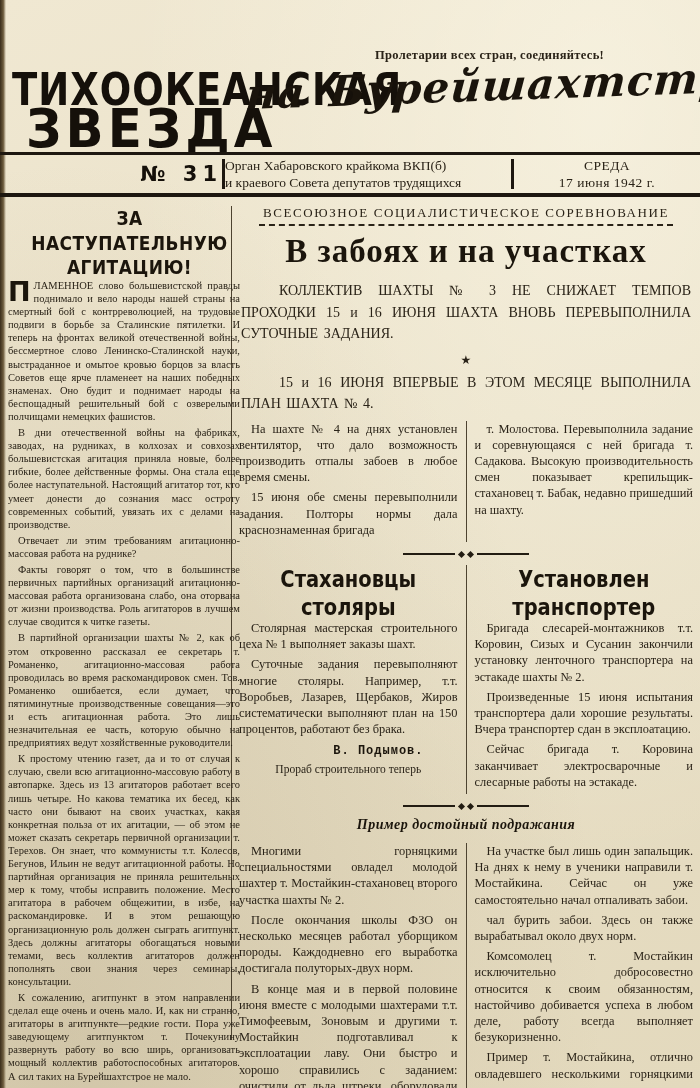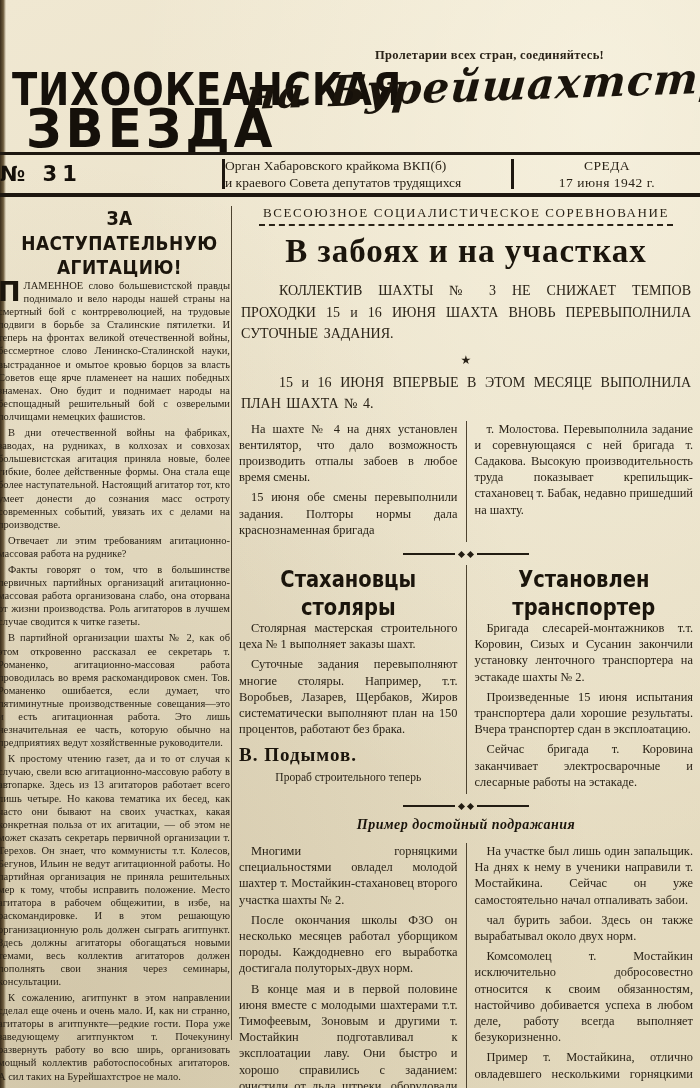--- a/index.html
+++ b/index.html
@@ -18,28 +18,28 @@
   .slogan{position:absolute;top:48px;right:96px;font-size:12.5px;font-weight:bold;letter-spacing:.3px;}
   .m1{position:absolute;left:12px;top:64px;font-family:"DejaVu Sans",sans-serif;font-weight:bold;
       font-size:37px;letter-spacing:1px;color:#15100a;transform:scaleY(1.2);transform-origin:top left;white-space:nowrap;}
   .m2{position:absolute;left:26px;top:97px;font-family:"DejaVu Sans",sans-serif;font-weight:bold;
       font-size:50px;letter-spacing:4px;color:#15100a;transform:scaleY(1.08);transform-origin:top left;white-space:nowrap;}
   .mscript{position:absolute;left:246px;top:70px;font-family:"DejaVu Serif",serif;font-style:italic;font-weight:bold;
       font-size:42px;letter-spacing:1px;word-spacing:8px;color:#1a140c;transform:rotate(-2deg) skewX(-6deg);
       transform-origin:left center;white-space:nowrap;}
   .infobar{position:absolute;left:0;top:152px;width:700px;height:45px;box-sizing:border-box;
       border-top:3px solid #1d1710;border-bottom:4px solid #1d1710;display:flex;align-items:center;}
-  .infobar .c1{width:222px;text-align:left;font-family:"DejaVu Sans",sans-serif;font-weight:bold;
+  .infobar .c1{width:222px;text-align:right;font-family:"DejaVu Sans",sans-serif;font-weight:bold;
       font-size:21px;letter-spacing:5px;color:#15100a;}
   .vbar{width:3px;height:30px;background:#1d1710;}
   .infobar .c2{flex:1;text-align:left;font-size:13.5px;line-height:17px;}
   .infobar .c3{width:186px;text-align:center;font-size:13.5px;line-height:17px;letter-spacing:.5px;}
   
   .leftrule{position:absolute;left:231px;top:206px;width:1px;height:834px;background:#4d4330;}
-  .editorial{position:absolute;left:4px;top:205px;width:229px;}
+  .editorial{position:absolute;left:14px;top:205px;width:229px;}
   .editorial h2{font-family:"DejaVu Sans",sans-serif;font-weight:bold;font-size:17px;line-height:21px;
       text-align:center;margin:2px 6px 9px 8px;letter-spacing:.5px;color:#1b150c;
       transform:scaleY(1.15);transform-origin:center top;}
   .ed-text{margin-left:-6px;padding-right:3px;font-size:10.5px;line-height:13.1px;text-align:justify;}
   .ed-text p{margin:0 0 3px;text-indent:10px;}
   .ed-text p.first{text-indent:0;}
   .dropcap{float:left;font-family:"DejaVu Sans",sans-serif;font-weight:bold;font-size:27px;
       line-height:23px;padding:1px 3px 0 0;color:#1b150c;}
   
   .main{position:absolute;left:239px;top:203px;width:454px;}
@@ -50,22 +50,22 @@
   .star{text-align:center;font-size:12px;margin:8px 0 4px;}
   .two-col{display:flex;align-items:stretch;margin-top:6px;}
   .col{flex:1;min-width:0;}
   .crule{width:1px;background:#4d4330;margin:0 8px;}
   .col p{margin:0 0 4px;text-indent:12px;text-align:justify;font-size:12.4px;line-height:16.2px;}
   .orn{display:flex;justify-content:center;align-items:center;gap:4px;margin:10px 0 8px;}
   .orn .seg{width:52px;height:2px;background:#221c12;}
   .orn .d{width:5px;height:5px;background:#221c12;transform:rotate(45deg);}
   .subhead{margin:0 0 9px;text-align:center;font-family:"DejaVu Sans",sans-serif;font-weight:bold;
       font-size:19.5px;letter-spacing:0;color:#1b150c;transform:scaleY(1.22);transform-origin:center top;}
-  .sig{font-family:Liberation Serif, serif;font-weight:bold;font-size:19px;letter-spacing:1px;
-      padding-right:34px;margin-top:7px;color:#1b150c;}
+  .sig{font-family:Liberation Mono, monospace;font-weight:bold;font-size:12px;letter-spacing:1px;
+      text-align:right;padding-right:34px;margin-top:7px;color:#1b150c;}
   .sigrole{text-align:center;font-size:11.5px;margin-top:5px;}
   .primer-title{text-align:center;font-style:italic;font-weight:bold;font-size:14px;
       letter-spacing:.5px;margin:8px 0 10px;color:#1b150c;}
 </style>
 </head>
 <body>
 
 <div class="page">
   <div class="edge"></div>
 
@@ -111,21 +111,21 @@
     <div class="star">★</div>
     <p class="lead">15 и 16 ИЮНЯ ВПЕРВЫЕ В ЭТОМ МЕСЯЦЕ ВЫПОЛНИЛА ПЛАН ШАХТА № 4.</p>
 
     <div class="two-col">
       <div class="col">
         <p>На шахте № 4 на днях установлен вентилятор, что дало возможность производить отпалы забоев в любое время смены.</p>
         <p>15 июня обе смены перевыполнили задания. Полторы нормы дала краснознаменная бригада</p>
       </div>
       <div class="crule"></div>
       <div class="col">
-        <p>т. Молостова. Перевыполнила задание и соревнующаяся с ней бригада т. Садакова. Высокую производительность труда показывает крепильщик-стахановец т. Бабак, недавно пришедший на шахту.</p>
+        <p>т. Молостова. Перевыполнила задание и соревнующаяся с ней бригада т. Садакова. Высокую производительность смен показывает крепильщик-стахановец т. Бабак, недавно пришедший на шахту.</p>
       </div>
     </div>
 
     <div class="orn">
       <span class="seg"></span>
         <span class="d"></span>
         <span class="d"></span>
         <span class="seg"></span>
     </div>
 

